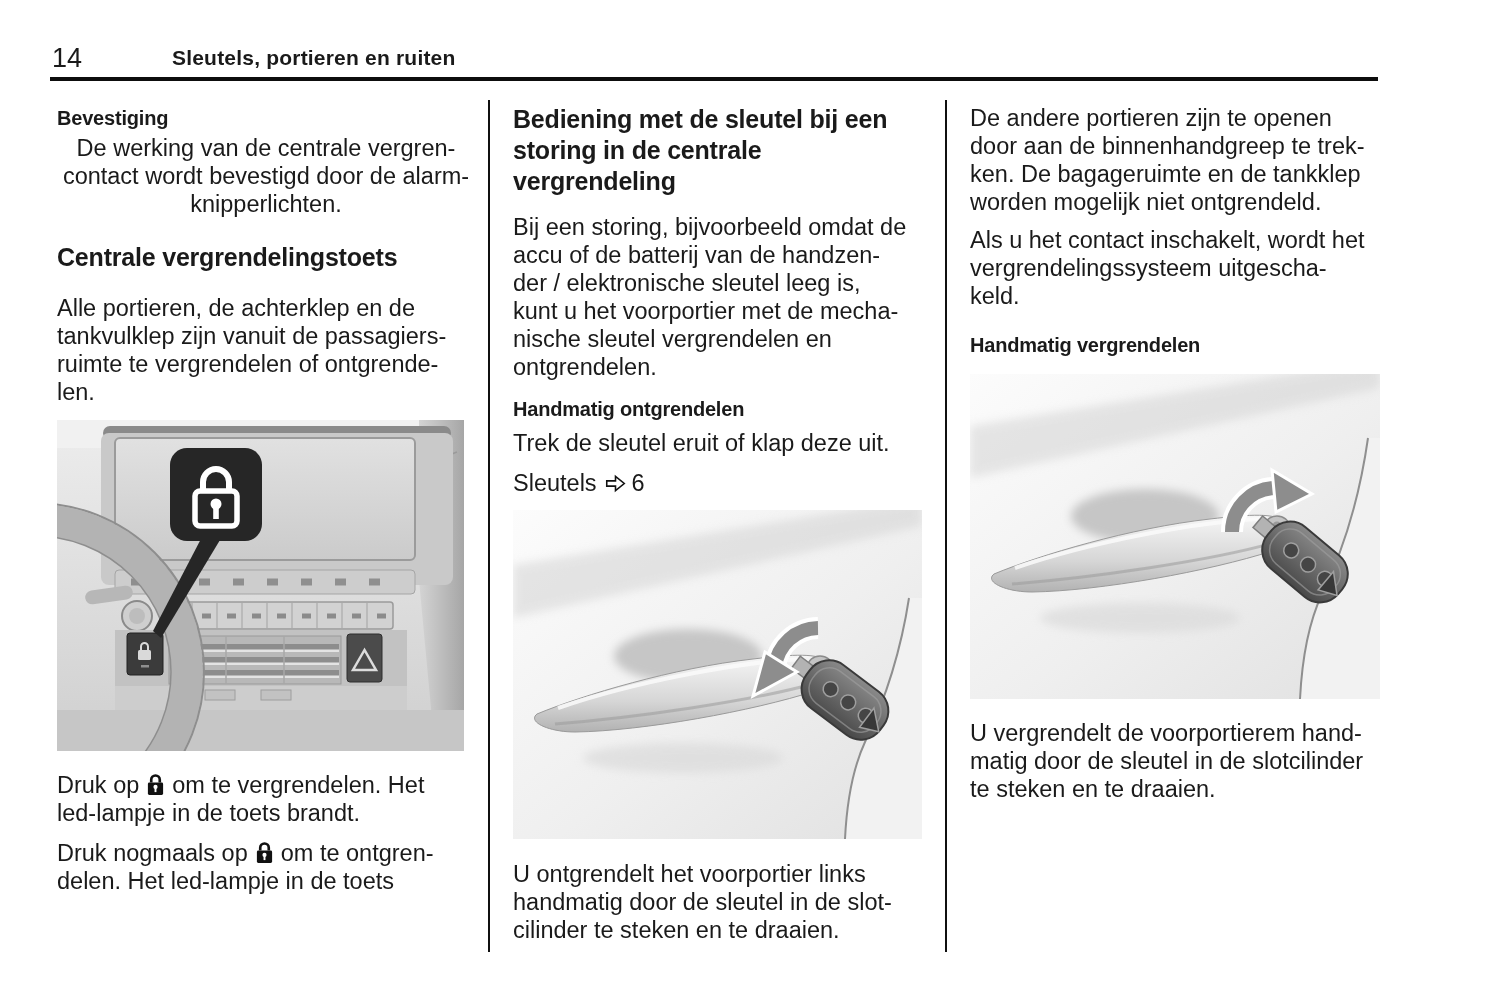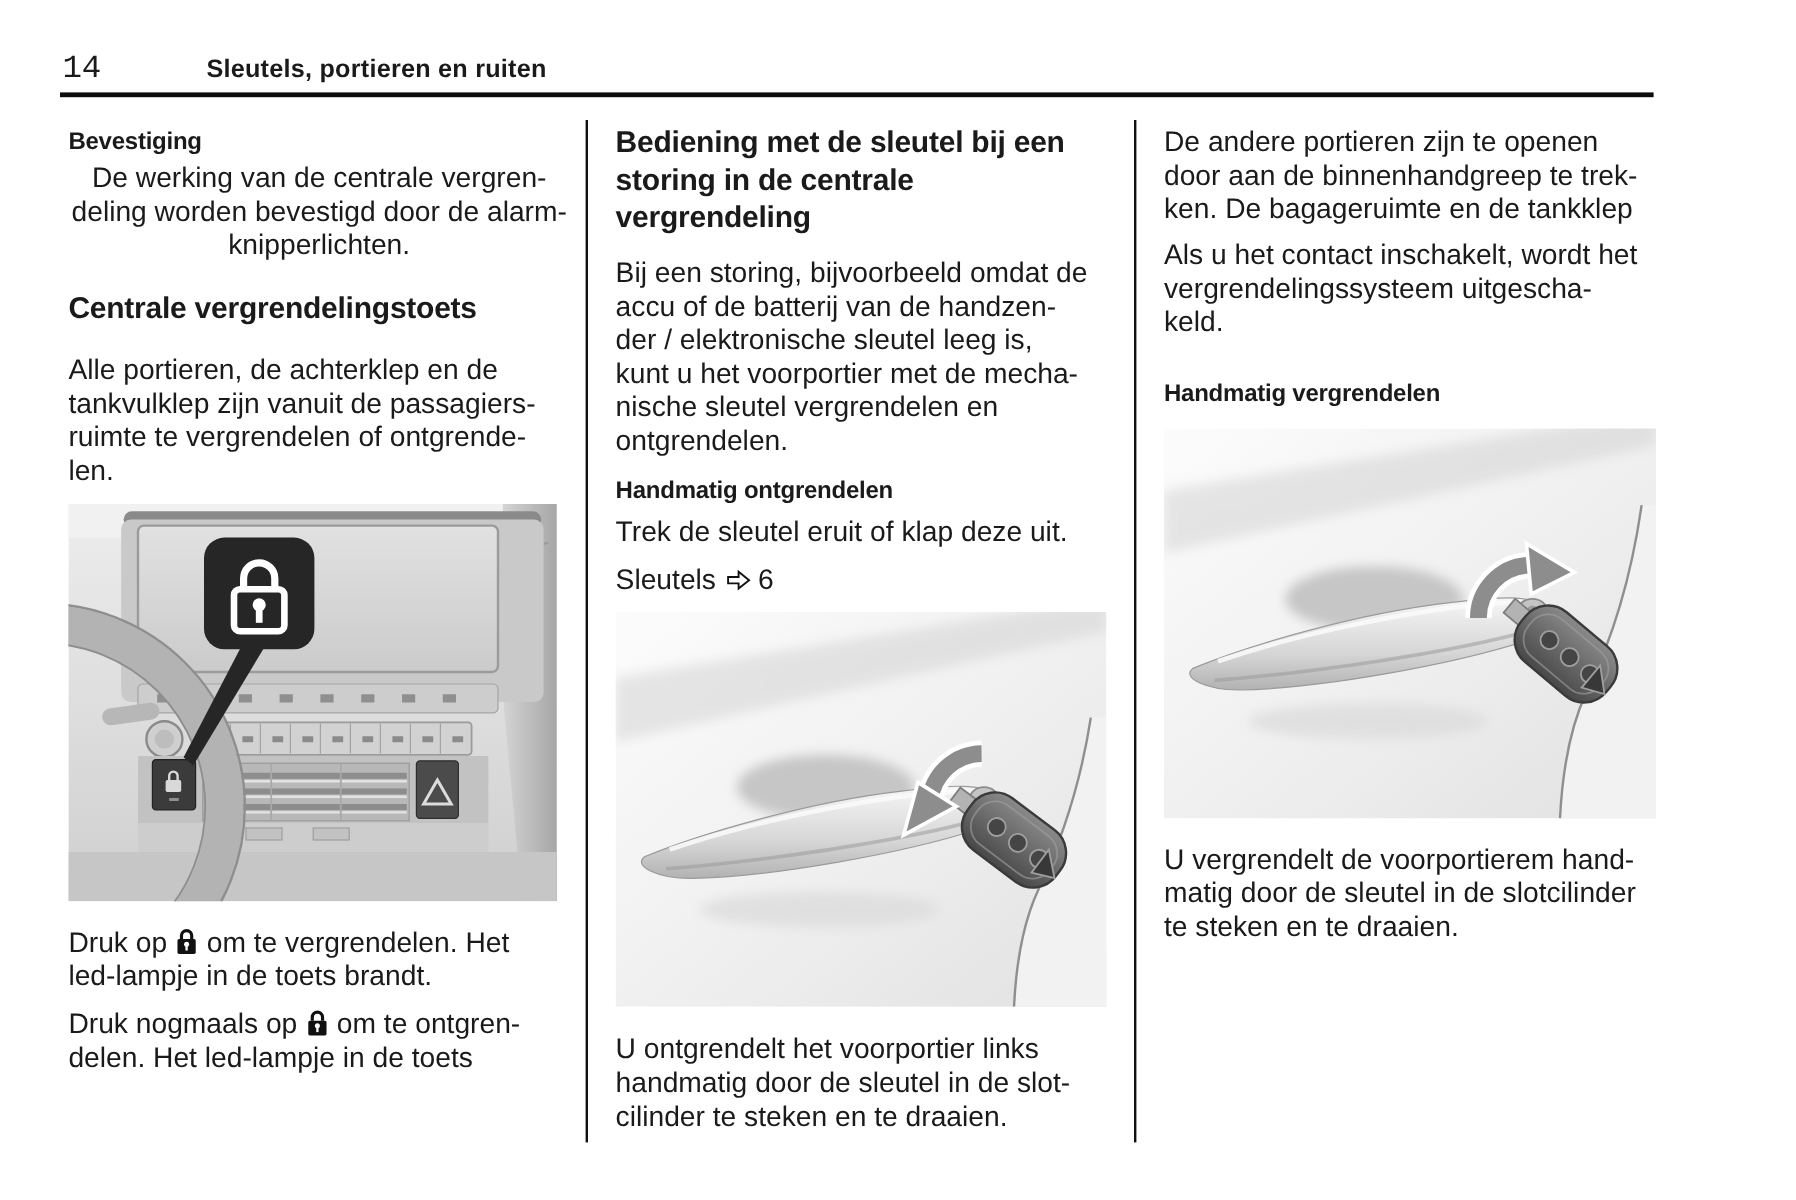--- a/index.html
+++ b/index.html
@@ -1,60 +1,60 @@
 <!DOCTYPE html>
 <html><head>
 <meta charset="utf-8">
 <style>
   html,body{margin:0;padding:0;}
   body{
     width:1497px;height:1000px;background:#ffffff;
     font-family:"Liberation Sans",sans-serif;color:#1a1a1a;
     position:relative;overflow:hidden;
   }
-  .hdr-num{position:absolute;left:52px;top:42px;font-size:27px;line-height:32px;font-family:Liberation Mono, monospace;}
+  .hdr-num{position:absolute;left:52px;top:42px;font-size:27px;line-height:32px;}
   .hdr-title{position:absolute;left:172px;top:42px;font-size:21px;line-height:32px;font-weight:bold;letter-spacing:.2px;}
   .hdr-rule{position:absolute;left:50px;top:77px;width:1328px;height:4px;background:#0d0d0d;}
   .vdiv{position:absolute;top:100px;width:2px;height:852px;background:#101010;}
   .vdiv.d1{left:488px;}
   .vdiv.d2{left:945px;}
   .col{position:absolute;top:104px;width:418px;}
   .col.c1{left:57px;}
   .col.c2{left:513px;}
   .col.c3{left:970px;}
   .para{font-size:23.5px;line-height:28px;}
   .para .tline,.para .line{white-space:nowrap;}
   .h-sm{font-size:20px;line-height:28px;font-weight:bold;margin:0;letter-spacing:-.2px;}
   .h-lg{font-size:25px;line-height:31px;font-weight:bold;letter-spacing:-.2px;}
   .h-lg .tline{white-space:nowrap;}
   .mt2{margin-top:2px;text-align:center;}   .mt6{margin-top:6px;}   .mt10{margin-top:10px;}
   .mt12{margin-top:12px;} .mt13{margin-top:13px;} .mt14{margin-top:14px;}
   .mt15{margin-top:15px;} .mt16{margin-top:16px;} .mt20{margin-top:20px;}
-  .mt21{margin-top:21px;} .mt22{margin-top:32px;} .mt24{margin-top:24px;}
+  .mt21{margin-top:21px;} .mt22{margin-top:21px;} .mt24{margin-top:24px;}
   figure{margin:0;padding:0;}
   svg{display:block;}
   .icon-lock-inline{display:inline-block;vertical-align:-3px;margin:0 7px;}
   .ref-arrow{display:inline-block;vertical-align:-2px;margin:0 6px 0 8px;}
 </style>
 </head>
 <body>
 
 <div>
 
   <div class="hdr-num">14</div>
   <div class="hdr-title">Sleutels, portieren en ruiten</div>
   <div class="hdr-rule"></div>
   <div class="vdiv d1"></div>
   <div class="vdiv d2"></div>
 
   <section class="col c1">
     <h3 class="h-sm">Bevestiging</h3>
     <div class="para mt2">
         <div class="tline">De werking van de centrale vergren-</div>
-        <div class="tline">deling worden bevestigd door de alarm-</div>
+        <div class="tline">contact wordt bevestigd door de alarm-</div>
         <div class="tline">knipperlichten.</div>
       </div>
     <h2 class="h-lg mt24">Centrale vergrendelingstoets</h2>
     <div class="para mt12">
         <div class="tline">Alle portieren, de achterklep en de</div>
         <div class="tline">tankvulklep zijn vanuit de passagiers-</div>
         <div class="tline">ruimte te vergrendelen of ontgrende-</div>
         <div class="tline">len.</div>
       </div>
 
@@ -237,20 +237,21 @@
         <div class="tline">handmatig door de sleutel in de slot-</div>
         <div class="tline">cilinder te steken en te draaien.</div>
       </div>
   </section>
 
   <section class="col c3">
     <div class="para">
         <div class="tline">De andere portieren zijn te openen</div>
         <div class="tline">door aan de binnenhandgreep te trek-</div>
         <div class="tline">ken. De bagageruimte en de tankklep</div>
+        <div class="tline">worden mogelijk niet ontgrendeld.</div>
       </div>
     <div class="para mt10">
         <div class="tline">Als u het contact inschakelt, wordt het</div>
         <div class="tline">vergrendelingssysteem uitgescha-</div>
         <div class="tline">keld.</div>
       </div>
     <h3 class="h-sm mt22">Handmatig vergrendelen</h3>
 
     <figure class="mt15">
       <svg width="410" height="325" viewBox="0 0 410 325">

